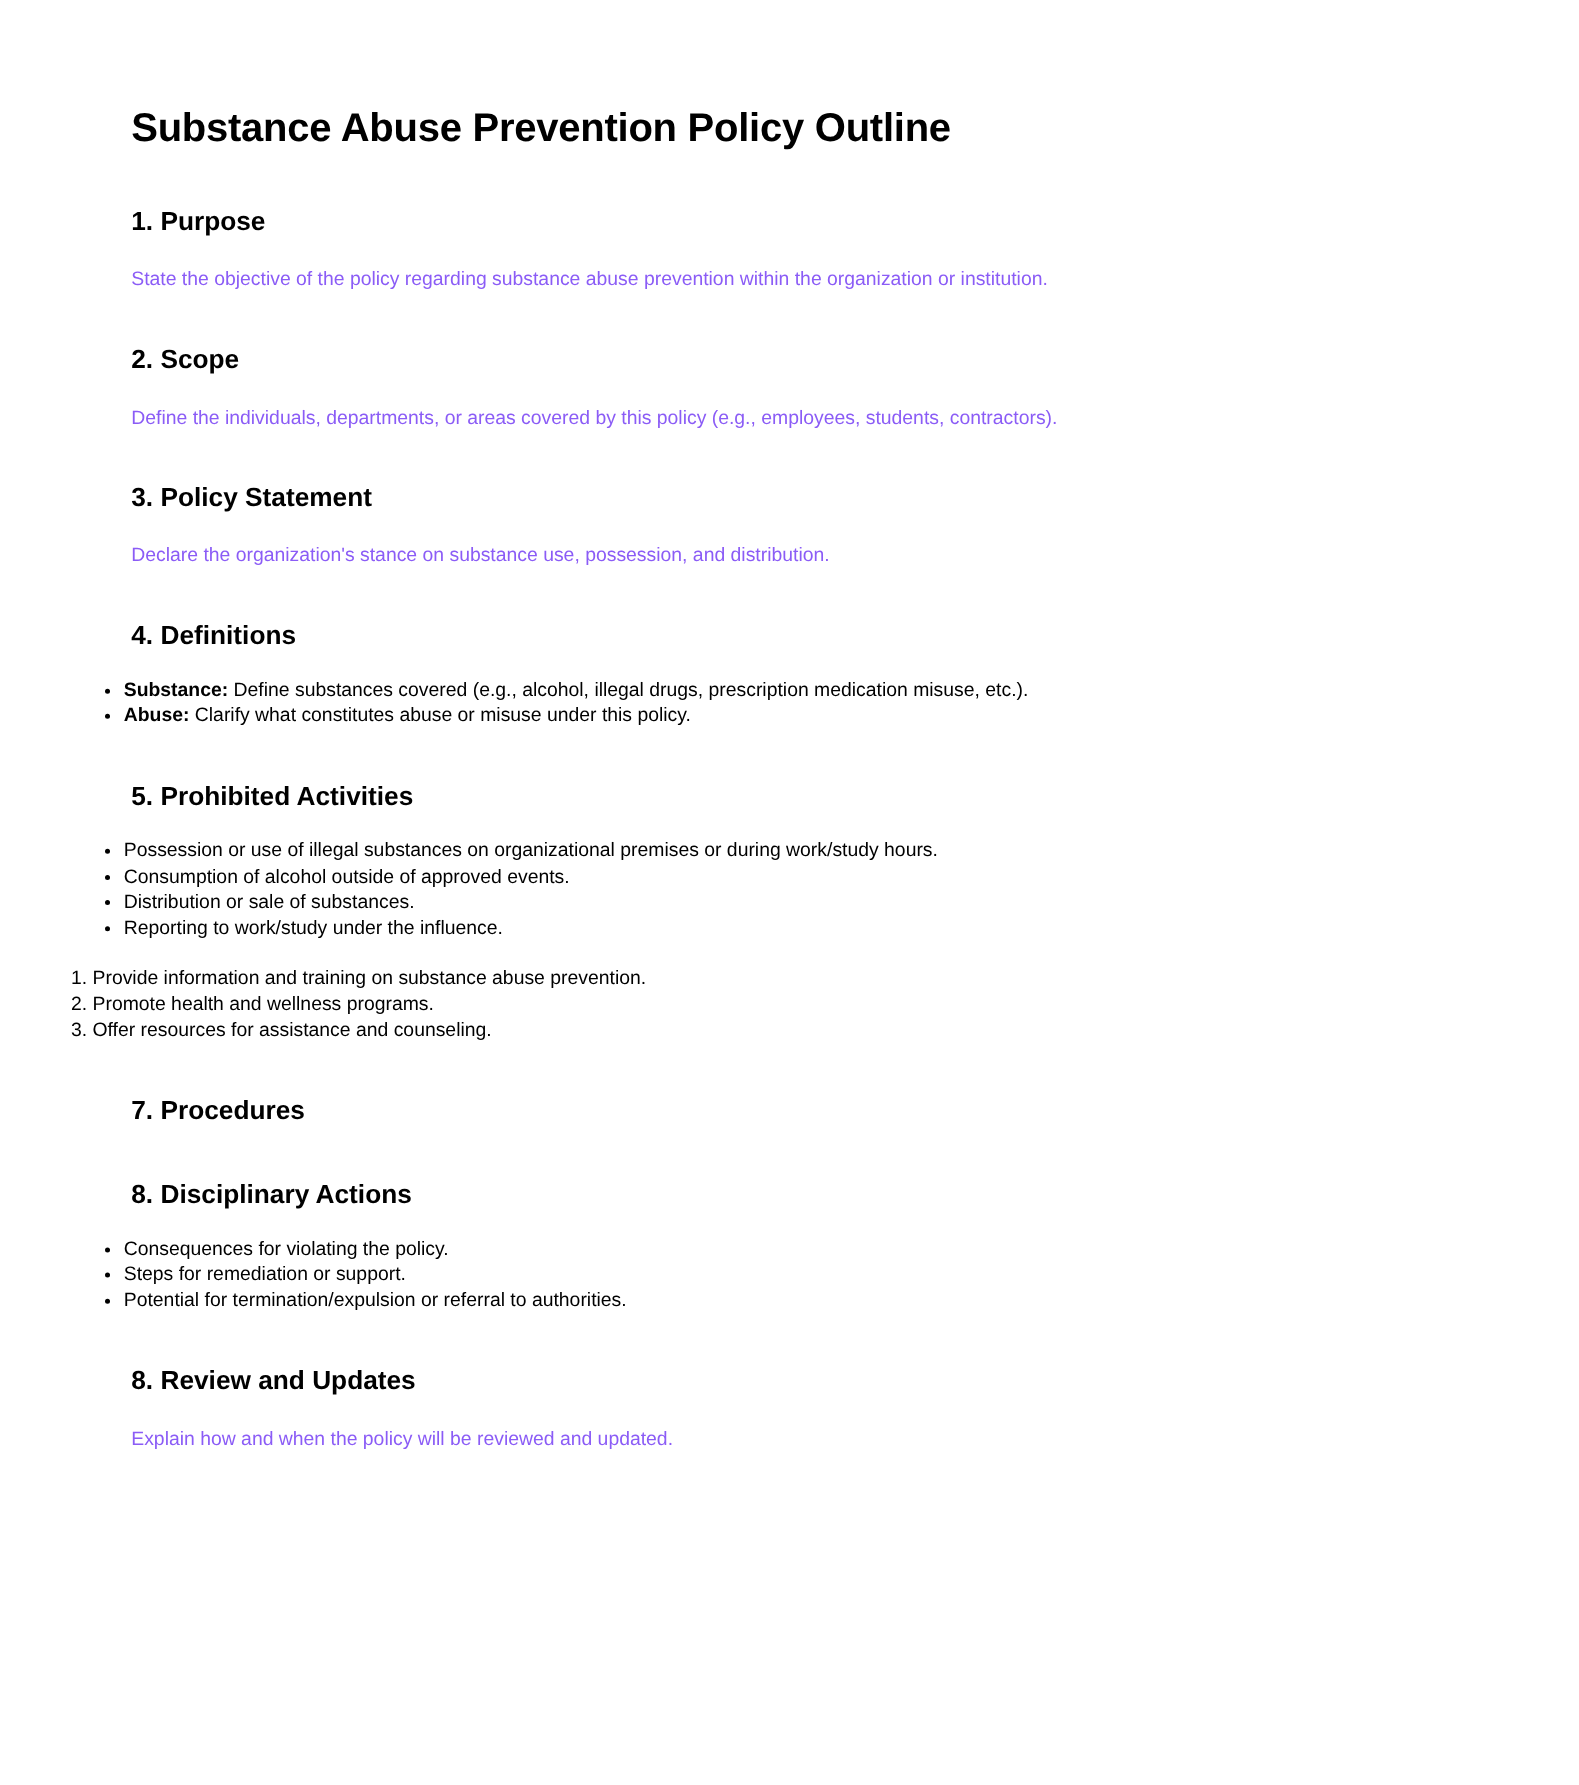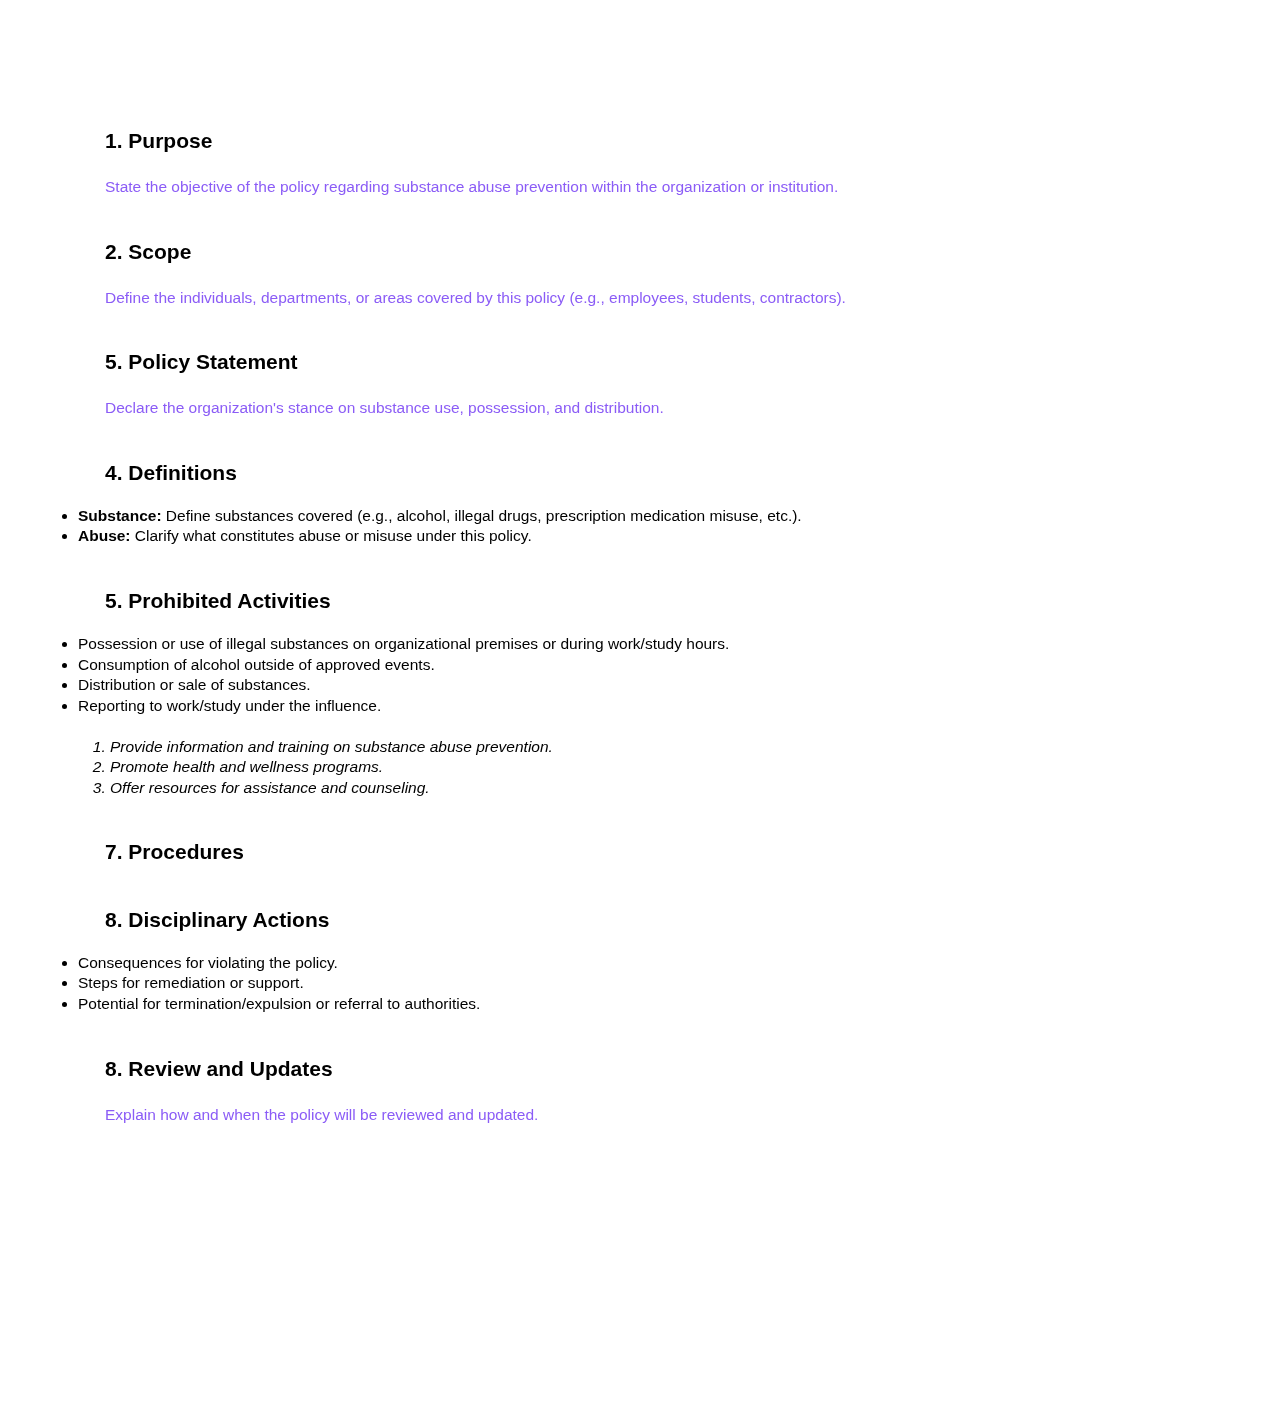--- a/index.html
+++ b/index.html
@@ -47,58 +47,58 @@
   ol.section-list {
     font-size: 15.5px;
     line-height: 1.2;
     margin: 22px 0 0 0;
     padding: 0 0 0 0;
     list-style-position: outside;
     color: #000;
   }
   ul.section-list {
     list-style-type: disc;
-    padding-left: 78px;
+    padding-left: 99px;
   }
   ol.section-list {
     list-style-type: decimal;
-    padding-left: 110px;
-    font-style: italic;
+    padding-left: 74px;
   }
   ul.section-list > li,
   ol.section-list > li {
     margin: 0 0 2px 0;
     padding: 0;
   }
   li .term {
     font-weight: bold;
   }
   
   #doc .section:first-of-type .section-heading {
     margin-top: 44px;
   }
 </style>
 </head>
 <body>
 
 <div id="doc">
 
+  <h1 class="page-title">Substance Abuse Prevention Policy Outline</h1>
 
   <section class="section">
     <h2 class="section-heading">1. Purpose</h2>
     <p class="section-para">State the objective of the policy regarding substance abuse prevention within the organization or institution.</p>
   </section>
 
   <section class="section">
     <h2 class="section-heading">2. Scope</h2>
     <p class="section-para">Define the individuals, departments, or areas covered by this policy (e.g., employees, students, contractors).</p>
   </section>
 
   <section class="section">
-    <h2 class="section-heading">5. Policy Statement</h2>
+    <h2 class="section-heading">3. Policy Statement</h2>
     <p class="section-para">Declare the organization's stance on substance use, possession, and distribution.</p>
   </section>
 
   <section class="section">
     <h2 class="section-heading">4. Definitions</h2>
     <ul class="section-list">
       <li><span class="term">Substance:</span><span> Define substances covered (e.g., alcohol, illegal drugs, prescription medication misuse, etc.).</span></li>
       <li><span class="term">Abuse:</span><span> Clarify what constitutes abuse or misuse under this policy.</span></li>
     </ul>
   </section>

